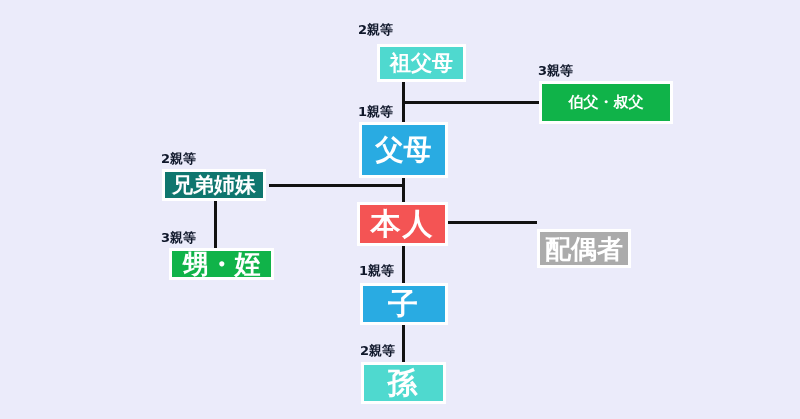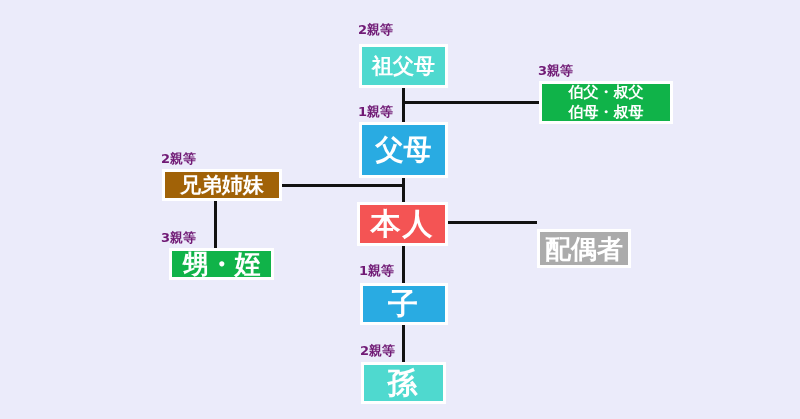--- a/index.html
+++ b/index.html
@@ -24,21 +24,21 @@
     line-height: 1;
   }
   .node.two-line {
     flex-direction: column;
     line-height: 1.3;
   }
   .degree {
     position: absolute;
     font-size: 13px;
     font-weight: bold;
-    color: #701a75;
+    color: #0f172a;
     white-space: nowrap;
     line-height: 1;
   }
   .connector {
     position: absolute;
   }
   .fs21 { font-size: 21px; }
   .fs26 { font-size: 26px; }
   .fs28 { font-size: 28px; }
   .fs30 { font-size: 30px; letter-spacing: 2px; }
@@ -52,33 +52,32 @@
   <div class="connector" style="left: 402px; top: 74px; width: 3px; height: 48px; background: rgb(17, 17, 17);"></div>
   <div class="connector" style="left: 402px; top: 101px; width: 137px; height: 3px; background: rgb(17, 17, 17);"></div>
   <div class="connector" style="left: 402px; top: 162px; width: 3px; height: 40px; background: rgb(17, 17, 17);"></div>
   <div class="connector" style="left: 269px; top: 184px; width: 133px; height: 3px; background: rgb(17, 17, 17);"></div>
   <div class="connector" style="left: 214px; top: 201px; width: 3px; height: 47px; background: rgb(17, 17, 17);"></div>
   <div class="connector" style="left: 448px; top: 221px; width: 89px; height: 3px; background: rgb(17, 17, 17);"></div>
   <div class="connector" style="left: 402px; top: 246px; width: 3px; height: 37px; background: rgb(17, 17, 17);"></div>
   <div class="connector" style="left: 402px; top: 325px; width: 3px; height: 37px; background: rgb(17, 17, 17);"></div>
 
   <div class="degree" style="left:358px; top:23px;">2親等</div>
-  <div class="node fs21" style="left: 359px; top: 44px; width: 89px; height: 44px; background: rgb(79, 217, 207);">祖父母</div>
+  <div class="node fs21" style="left: 377px; top: 44px; width: 89px; height: 38px; background: rgb(79, 217, 207);">祖父母</div>
 
   <div class="degree" style="left:538px; top:64px;">3親等</div>
   <div class="node two-line fs16" style="left: 539px; top: 81px; width: 134px; height: 43px; background: rgb(16, 179, 73);">
     <span>伯父・叔父</span>
-    <span>伯母・叔母</span>
   </div>
 
   <div class="degree" style="left:358px; top:105px;">1親等</div>
   <div class="node fs28" style="left: 359px; top: 122px; width: 89px; height: 56px; background: rgb(41, 171, 226);">父母</div>
 
   <div class="degree" style="left:161px; top:152px;">2親等</div>
-  <div class="node fs21" style="left: 162px; top: 169px; width: 120px; height: 32px; background: #a16207; text-align: center;">兄弟姉妹</div>
+  <div class="node fs21" style="left: 162px; top: 169px; width: 104px; height: 32px; background: #0f766e; text-align: center;">兄弟姉妹</div>
 
   <div class="degree" style="left:161px; top:231px;">3親等</div>
   <div class="node fs26" style="left: 169px; top: 248px; width: 105px; height: 32px; background: rgb(16, 179, 73);">甥・姪</div>
 
   <div class="node fs30" style="left: 357px; top: 202px; width: 91px; height: 44px; background: rgb(244, 84, 84);">本人</div>
 
   <div class="node fs26" style="left: 537px; top: 204px; width: 94px; height: 39px; background: rgb(171, 171, 171); margin-top: 25px;">配偶者</div>
 
   <div class="degree" style="left:359px; top:264px;">1親等</div>
   <div class="node fs30" style="left: 360px; top: 283px; width: 88px; height: 42px; background: rgb(41, 171, 226);">子</div>

